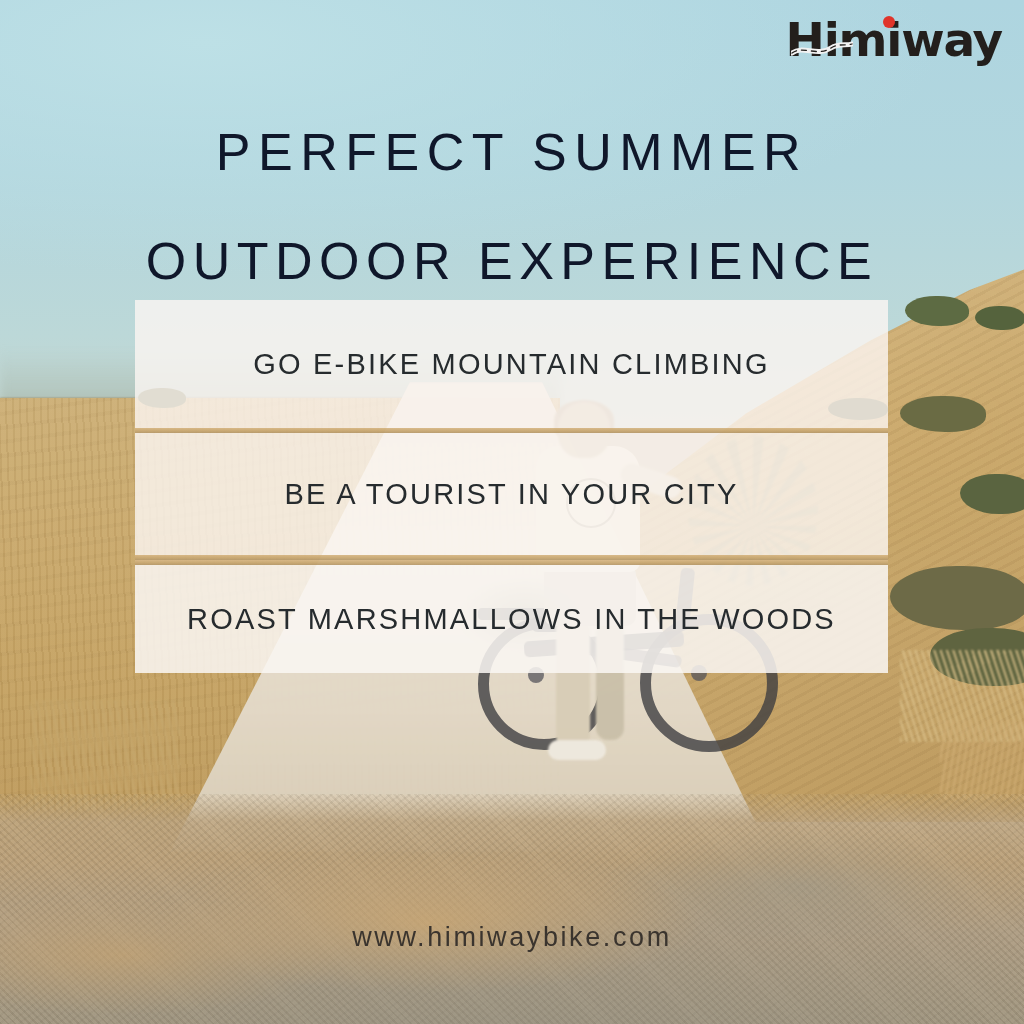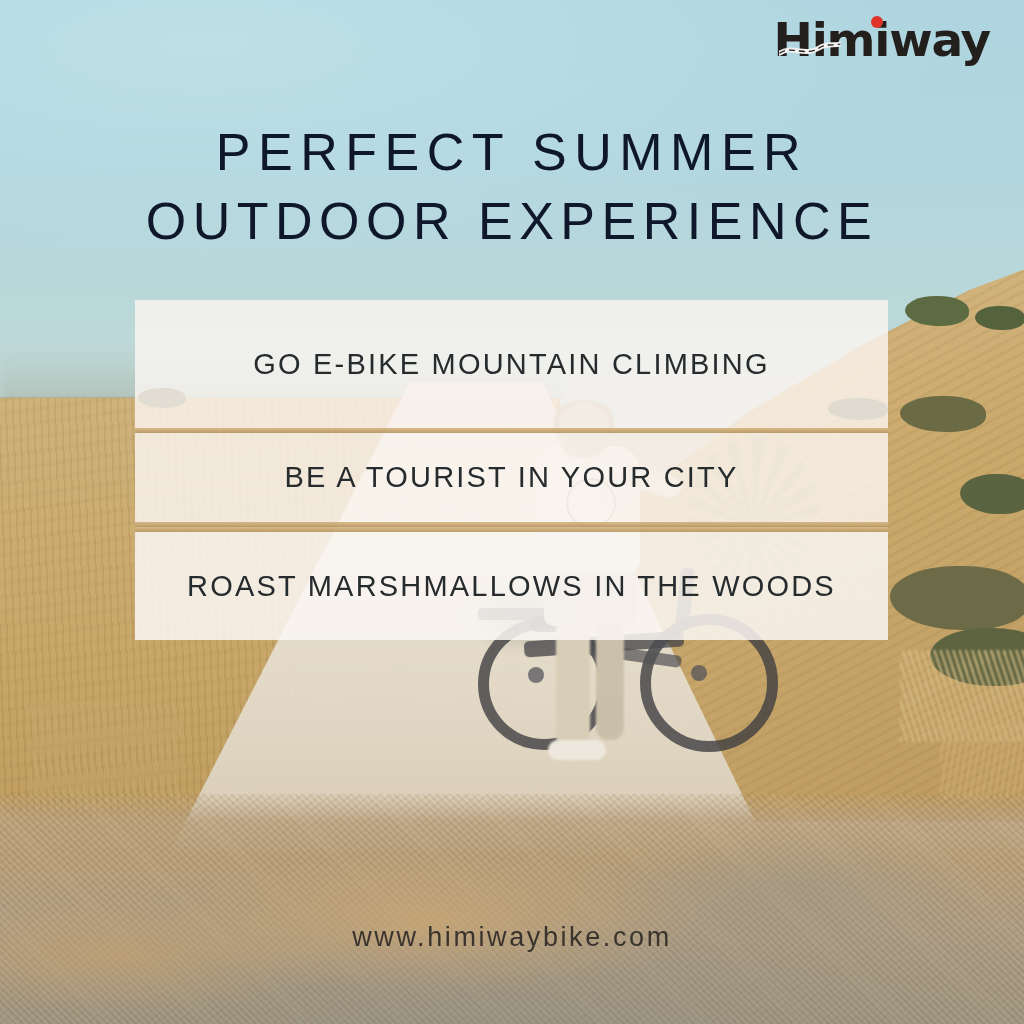--- a/index.html
+++ b/index.html
@@ -208,21 +208,21 @@
     border-radius:50%;filter:blur(1.2px);opacity:.6;
   }
   .bush-mid{
     position:absolute;left:430px;top:560px;width:190px;height:110px;
     background:radial-gradient(50% 50% at 50% 50%, rgba(120,130,100,.5), rgba(120,130,100,0) 70%);
     filter:blur(2px);
   }
 
   
   .logo{
-    position:absolute;right:34px;top:16px;
+    position:absolute;right:22px;top:16px;
     display:flex;align-items:center;
   }
   .logo-text{
     font-family:"DejaVu Sans", sans-serif;
     font-weight:bold;
     font-size:47px;
     letter-spacing:-1.2px;
     color:#231f1c;
     line-height:1;
     position:relative;
@@ -243,42 +243,42 @@
   .headline{
     position:absolute;left:0;right:0;top:118px;
     text-align:center;
     color:#0f172a;
     font-family:"Liberation Sans", sans-serif;
     font-weight:300;
     font-size:52px;
     letter-spacing:7.5px;
     line-height:1.32;
   }
-  .headline .l2{display:block;letter-spacing:6.5px;}
+  .headline .l2{display:block;letter-spacing:6.5px;margin-top:40px;}
 
   
   .bands{position:absolute;left:135px;top:287px;width:753px;}
   .band{
     position:relative;
     display:flex;align-items:center;justify-content:center;
     color:#262b2e;
     font-family:"Liberation Sans", sans-serif;
     font-weight:400;
     font-size:29px;
     letter-spacing:2.2px;
     white-space:nowrap;
   }
   .band .strong{font-weight:600;letter-spacing:2.2px;}
   .band .light{font-weight:300;letter-spacing:2.2px;}
 
   .band1{height:108px;background:rgba(240,248,248,.88);}
   .gap1{height:13px;}
   .band2{height:128px;background:rgba(253,246,243,.80);justify-content:center;}
   .gap-s{height:5px;}
-  .band3{height:89px;background:rgba(252,247,244,.80);}
+  .band3{height:122px;background:rgba(252,247,244,.80);}
   .band4{height:112px;background:rgba(253,249,245,.82);}
   .band5{height:108px;background:rgba(250,247,243,.86);}
 
   .gapline{
     width:100%;
     background:linear-gradient(180deg,#d8b887 0%, #c9a974 55%, #b79a6c 100%);
     opacity:.95;
   }
 
   

